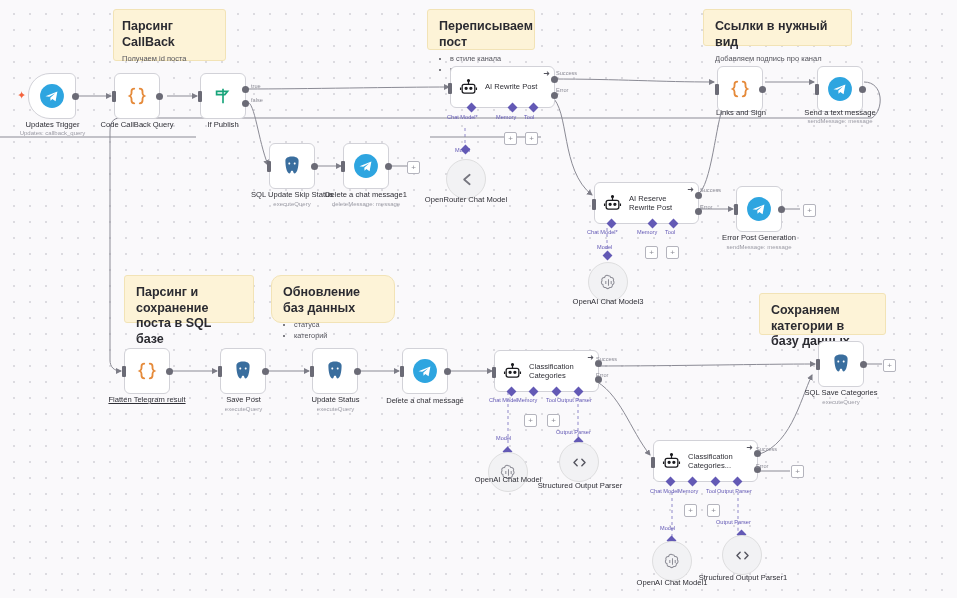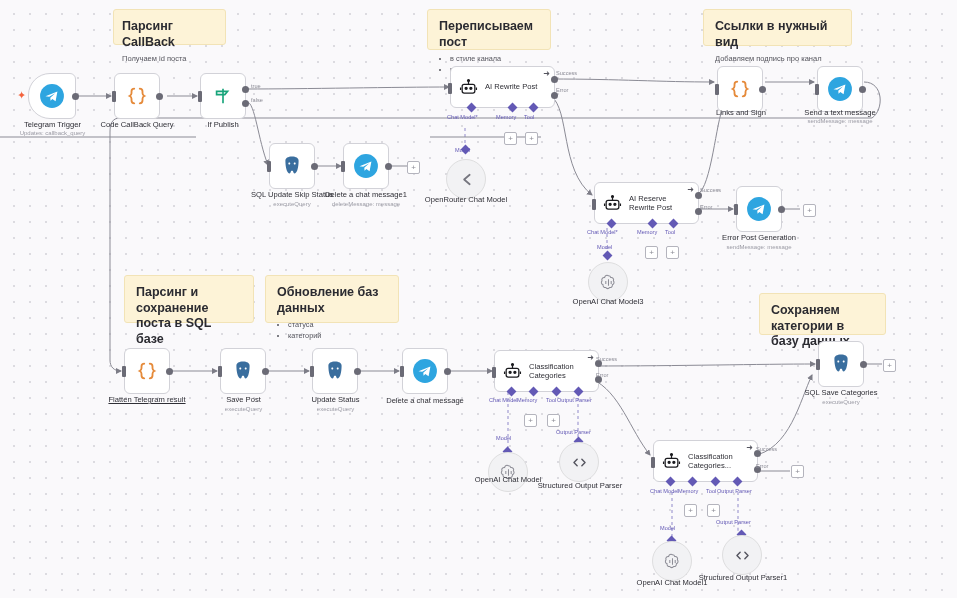--- a/index.html
+++ b/index.html
@@ -187,43 +187,43 @@
       <path d="M672,492 L672,538"></path>
       <path d="M738,492 C738,510 738,518 738,535"></path>
     </g>
 
     <g stroke="#8b8b95" stroke-width="1" fill="none">
       <path d="M0,137 L196,137"></path>
       <path d="M430,137 L541,137"></path>
     </g>
   </svg>
 
-  <div class="sticky" style="left:113px;top:9px;width:113px;height:36px;padding-left:8px;">
+  <div class="sticky" style="left:113px;top:9px;width:113px;height:52px;padding-left:8px;">
     <h3>Парсинг CallBack</h3>
     <p>Получаем id поста</p>
   </div>
 
-  <div class="sticky" style="left:427px;top:9px;width:124px;height:41px;">
+  <div class="sticky" style="left:427px;top:9px;width:108px;height:41px;">
     <h3>Переписываем пост</h3>
     <ul>
       <li>в стиле канала</li>
       <li>генерим мудрость Архона</li>
     </ul>
   </div>
 
   <div class="sticky" style="left:124px;top:275px;width:130px;height:48px;">
     <h3>Парсинг и сохранение поста в SQL базе</h3>
   </div>
 
   <div class="sticky" style="left:703px;top:9px;width:149px;height:37px;">
     <h3>Ссылки в нужный вид</h3>
     <p>Добавляем подпись про канал</p>
   </div>
 
-  <div class="sticky" style="left:265px;top:275px;width:134px;height:48px;">
+  <div class="sticky" style="left:271px;top:275px;width:124px;height:48px;border-radius:10px;">
     <h3>Обновление баз данных</h3>
     <ul>
       <li>статуса</li>
       <li>категорий</li>
     </ul>
   </div>
 
 
   <div class="sticky" style="left:759px;top:293px;width:127px;height:42px;">
     <h3>Сохраняем категории в базу данных</h3>
@@ -233,21 +233,21 @@
 
   <div class="node trigger" style="left:28px;top:73px;">
     <span class="ico">
       <svg width="26" height="26" viewBox="0 0 24 24">
           <circle cx="12" cy="12" r="11" fill="#2ea5e0"></circle>
           <path d="M6 12.2l11-4.3-1.7 9-3-2.2-1.6 1.6-.3-2.6 4.6-4.3-5.6 3.3z" fill="#fff"></path>
         </svg>
     </span>
     <div class="port" style="right:-4px;top:19px;"></div>
   </div>
-  <div class="caption" style="left:5px;top:120px;width:95px;">Telegram Trigger</div>
+  <div class="caption" style="left:5px;top:120px;width:95px;">Updates Trigger</div>
   <div class="subcaption" style="left:0px;top:130px;width:105px;">Updates: callback_query</div>
 
   <div class="node square" style="left:114px;top:73px;">
     <span class="ico">
       <svg width="22" height="22" viewBox="0 0 24 24" fill="none" stroke="#e58a3a" stroke-width="2" stroke-linecap="round">
           <path d="M9 4c-2 0-3 1-3 3v2c0 1.5-1 2.5-2 3 1 .5 2 1.5 2 3v2c0 2 1 3 3 3"></path>
           <path d="M15 4c2 0 3 1 3 3v2c0 1.5 1 2.5 2 3-1 .5-2 1.5-2 3v2c0 2-1 3-3 3"></path>
         </svg>
     </span>
     <div class="port-in" style="left:-3px;top:17px;"></div>

